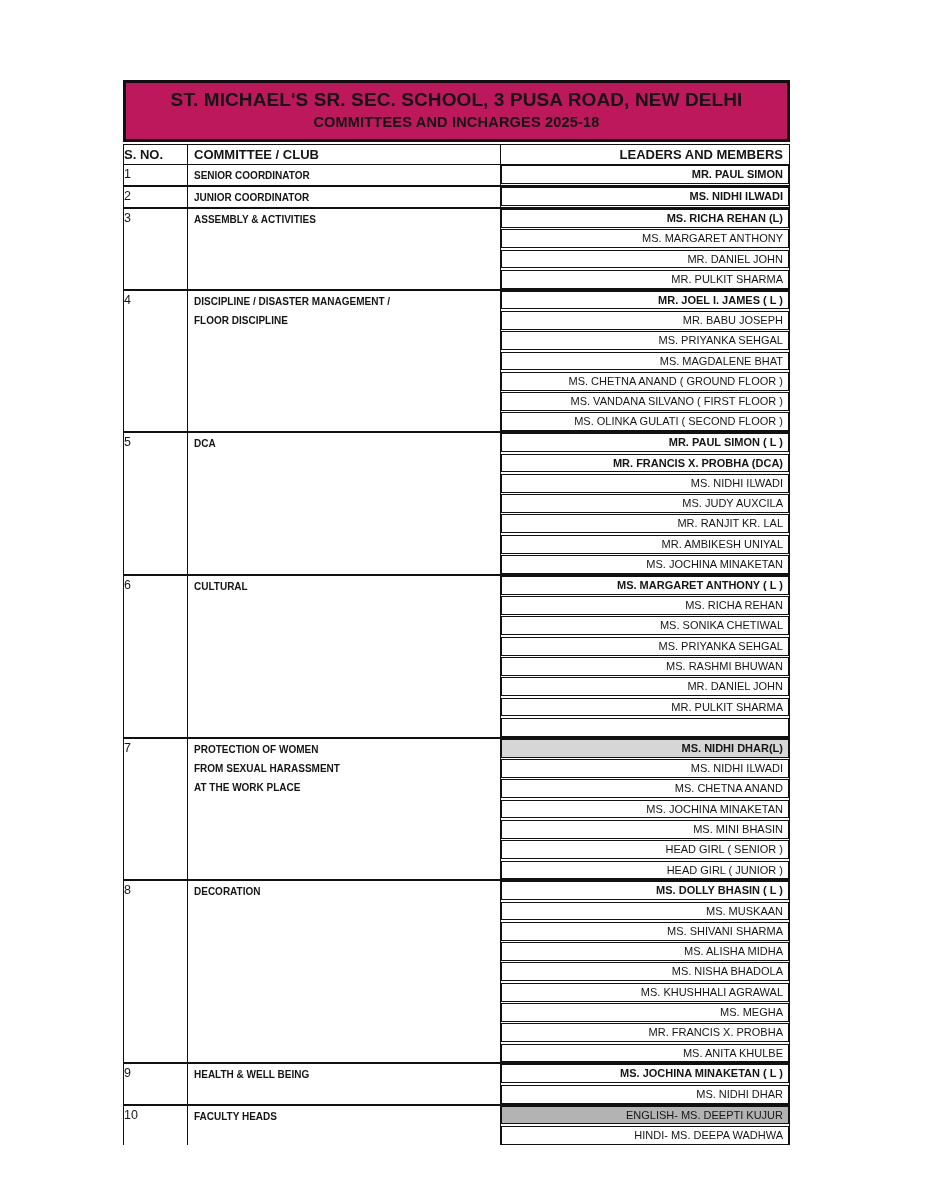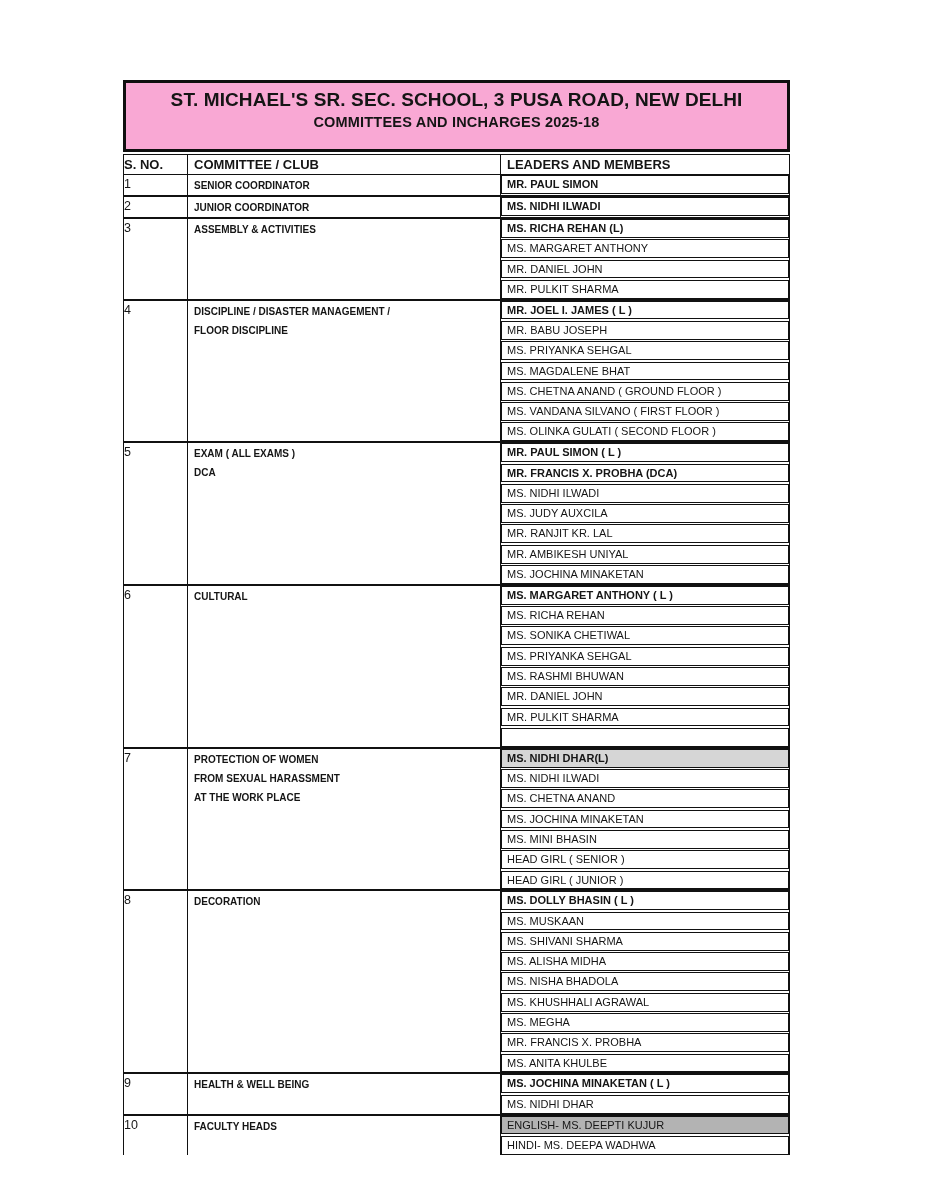--- a/index.html
+++ b/index.html
@@ -20,23 +20,23 @@
   }
   .doc {
     position: absolute;
     left: 123px;
     top: 80px;
     width: 667px;
   }
   .title-box {
     border: 3.5px solid #0f0f0f;
     text-align: center;
-    padding: 4px 4px 17px 4px;
+    padding: 4px 4px 7px 4px;
     margin-bottom: 2px;
-    background: #f9a8d4;
+    background: #be185d;
   }
   .title-main {
     font-size: 19px;
     font-weight: bold;
     line-height: 26px;
     letter-spacing: 0.1px;
     white-space: nowrap;
   }
   .title-sub {
     font-size: 14.5px;
@@ -76,20 +76,21 @@
     flex: 0 0 300px;
     border-right: 1.6px solid #111;
     padding: 1px 6px 0 6px;
     font-weight: bold;
     font-size: 10px;
     line-height: 19px;
   }
   .col-members {
     flex: 1 1 auto;
     min-width: 0;
+    text-align: right;
   }
   .header-row .col-sno {
     font-weight: bold;
     font-size: 13px;
     line-height: 17px;
     padding: 1px 0;
   }
   .header-row .col-committee {
     font-size: 13px;
     line-height: 17px;
@@ -183,21 +184,20 @@
               <div class="member-box">MS. PRIYANKA SEHGAL</div>
               <div class="member-box">MS. MAGDALENE BHAT</div>
               <div class="member-box">MS. CHETNA ANAND ( GROUND FLOOR )</div>
               <div class="member-box">MS. VANDANA SILVANO ( FIRST FLOOR )</div>
               <div class="member-box">MS. OLINKA GULATI ( SECOND FLOOR )</div>
             </div>
           </div>
           <div class="row section-row">
             <div class="col-sno">5</div>
             <div class="col-committee">
-              <div class="committee-line">EXAM ( ALL EXAMS )</div>
               <div class="committee-line">DCA</div>
             </div>
             <div class="col-members">
               <div class="member-box leader">MR. PAUL SIMON ( L )</div>
               <div class="member-box leader">MR. FRANCIS X. PROBHA (DCA)</div>
               <div class="member-box">MS. NIDHI ILWADI</div>
               <div class="member-box">MS. JUDY AUXCILA</div>
               <div class="member-box">MR. RANJIT KR. LAL</div>
               <div class="member-box">MR. AMBIKESH UNIYAL</div>
               <div class="member-box">MS. JOCHINA MINAKETAN</div>

